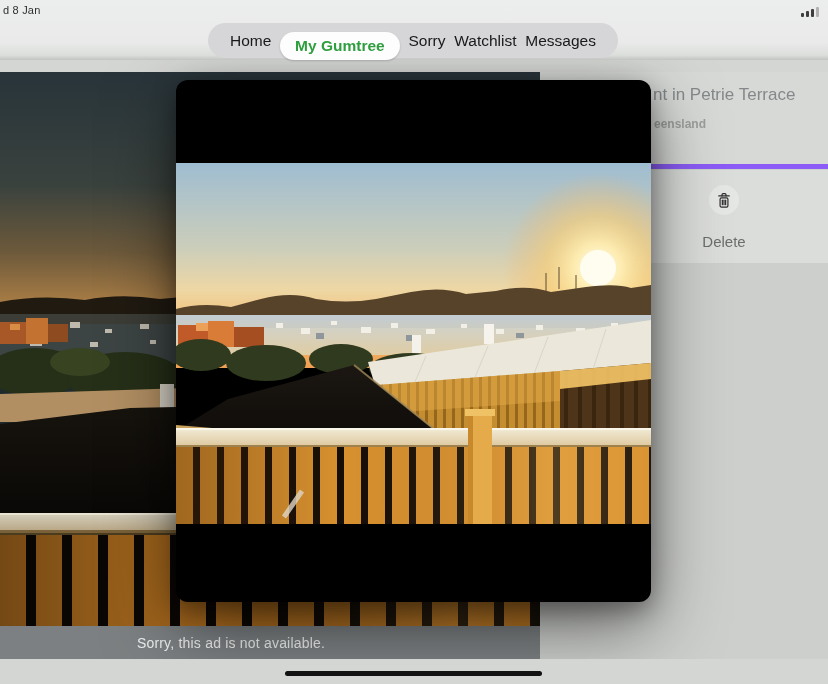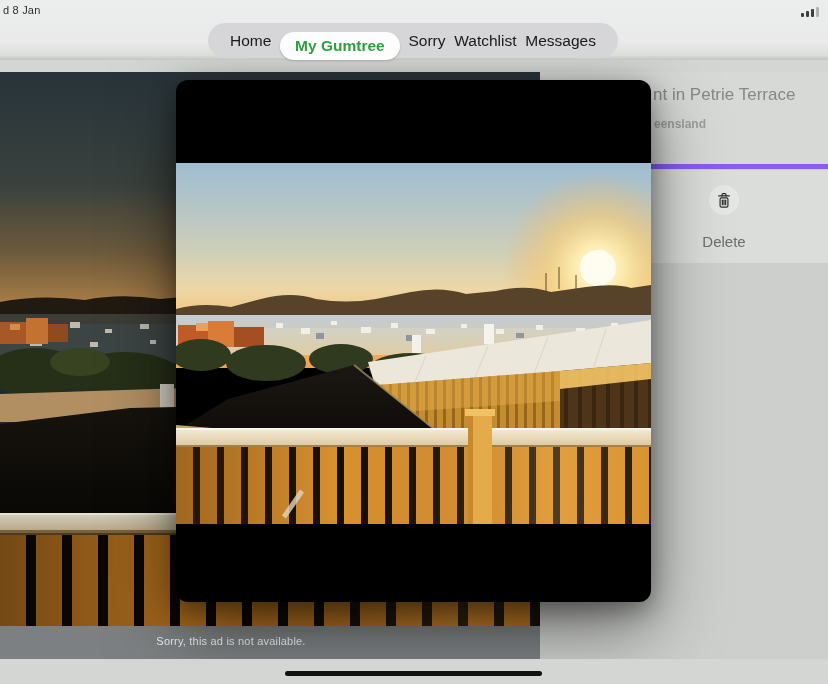--- a/index.html
+++ b/index.html
@@ -21,21 +21,21 @@
     background:#d6d6d8;display:flex;align-items:center;justify-content:space-between;
     padding:0 22px;box-sizing:border-box;}
   .seg .item{font-size:15.5px;color:#19191b;cursor:default;white-space:nowrap;}
   .seg .item.sel{background:var(--selected-pill,#fdfdfd);color:var(--brand-green,#2e9e3e);
     font-weight:700;padding:5px 15px;border-radius:14px;box-shadow:0 1px 2px rgba(0,0,0,.18);margin-top:11px;}
 
   
   .left-pane{position:absolute;left:0;top:72px;width:540px;height:587px;background:#1f2a2d;z-index:1;}
   .toast{position:absolute;left:0;top:554px;width:540px;height:33px;background:var(--toast-bg,#7c8082);}
   .toast span{position:absolute;left:81px;top:9px;width:300px;text-align:center;
-    font-size:11px;color:#eef0ef;letter-spacing:.2px;}
+    font-size:14px;color:#eef0ef;letter-spacing:.2px;}
 
   
   .right-panel{position:absolute;left:540px;top:72px;width:288px;height:612px;background:var(--panel-bg,#cfd1ce);z-index:1;}
   .rp-title{position:absolute;left:0;top:0;width:288px;height:97px;background:#d7d9d6;border-bottom:5px solid #8b5cf6;box-sizing:border-box;}
   .ad-title{position:absolute;left:113px;top:13px;font-size:17px;color:#85888a;white-space:nowrap;}
   .ad-location{position:absolute;left:114px;top:45px;font-size:12px;color:#9b9e9b;white-space:nowrap;font-weight:bold;}
   .rp-actions{position:absolute;left:0;top:98px;width:288px;height:93px;background:#dbddda;}
   .delete-btn{position:absolute;left:144px;top:15px;width:80px;height:75px;cursor:pointer;}
   .trash-circle{position:absolute;left:25px;top:0;width:30px;height:30px;border-radius:50%;
     background:#e5e7e4;display:flex;align-items:center;justify-content:center;}

